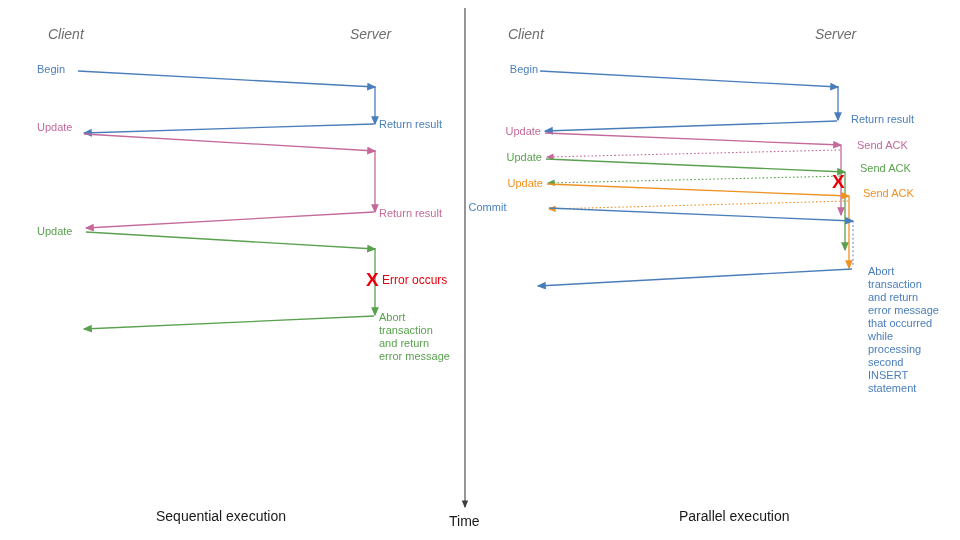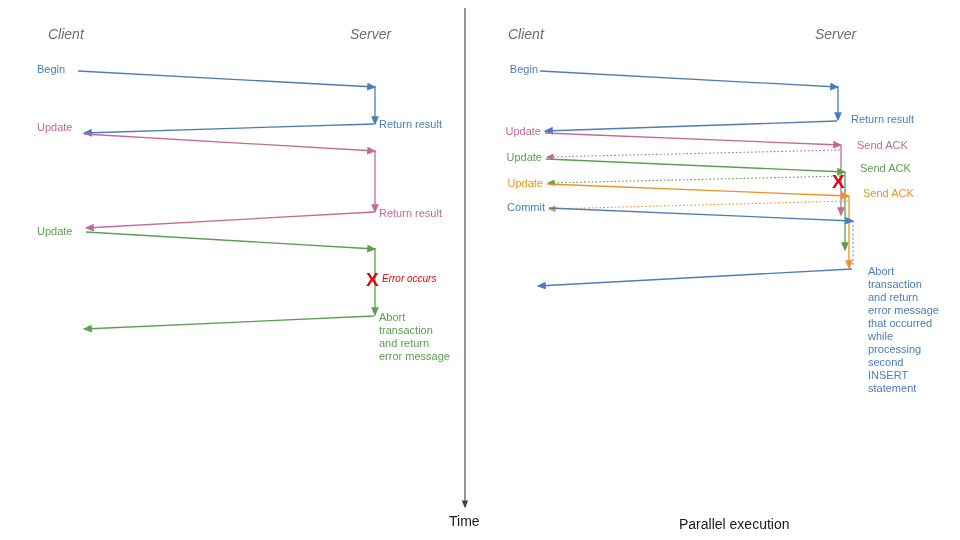--- a/index.html
+++ b/index.html
@@ -6,21 +6,21 @@
   body{width:960px;height:540px;overflow:hidden;
        font-family:"Liberation Sans","DejaVu Sans",sans-serif;}
   #stage{position:relative;width:960px;height:540px;}
   svg.layer{position:absolute;left:0;top:0;width:960px;height:540px;}
   .lbl{position:absolute;white-space:pre;line-height:1.18;}
   .actor{font-style:italic;font-size:14px;color:#6e6e6e;}
   .caption{font-size:14px;color:#1a1a1a;}
   .timecap{font-size:14px;color:#1a1a1a;}
   .msg{font-size:11px;}
   .msg.r{text-align:right;}
-  .errtxt{font-size:10px;font-weight:bold;font-style:italic;}
+  .errtxt{font-size:12px;font-weight:bold;}
   .xmark{position:absolute;font-size:19px;font-weight:bold;line-height:1;}
 </style>
 </head>
 <body>
 
 <div id="stage">
 
   <svg class="layer" viewBox="0 0 960 540">
     <defs>
       <marker id="ahBlue" markerWidth="7" markerHeight="7" refX="6" refY="3.0" orient="auto">
@@ -119,36 +119,37 @@
 and return
 error message</div>
 
   <div class="lbl actor" style="left:508px;top:26px;">Client</div>
   <div class="lbl actor" style="left:815px;top:26px;">Server</div>
 
   <div class="lbl msg r" style="left:460px;top:63px;width:78px;color:#4a7ebb;">Begin</div>
   <div class="lbl msg r" style="left:460px;top:125px;width:81px;color:#c4699a;">Update</div>
   <div class="lbl msg r" style="left:460px;top:151px;width:82px;color:#5aa14f;">Update</div>
   <div class="lbl msg r" style="left:460px;top:177px;width:83px;color:#ef9123;">Update</div>
-  <div class="lbl msg r" style="left:460px;top:201px;width:85px;color:#4a7ebb;">Commit</div>
+  <div class="lbl msg r" style="left:445px;top:201px;width:85px;color:#4a7ebb;text-align:center;">Commit</div>
 
   <div class="lbl msg" style="left:851px;top:113px;color:#4a7ebb;">Return result</div>
   <div class="lbl msg" style="left:857px;top:139px;color:#c4699a;">Send ACK</div>
   <div class="lbl msg" style="left:860px;top:162px;color:#5aa14f;">Send ACK</div>
   <div class="lbl msg" style="left:863px;top:187px;color:#ef9123;">Send ACK</div>
 
   <div class="xmark" style="left:832px;top:172px;color:#e8000d;">X</div>
 
   <div class="lbl msg" style="left:868px;top:265px;color:#4a7ebb;">Abort
 transaction
 and return
 error message
 that occurred
 while
 processing
 second
 INSERT
 statement</div>
 
-  <div class="lbl caption" style="left:679px;top:508px;margin-top:8px;">Parallel execution</div>
+  <div class="lbl caption" style="left:156px;top:508px;">Sequential execution</div>
+  <div class="lbl caption" style="left:679px;top:508px;">Parallel execution</div>
   <div class="lbl timecap" style="left:449px;top:513px;">Time</div>
 
 </div>
 
 </body></html>

